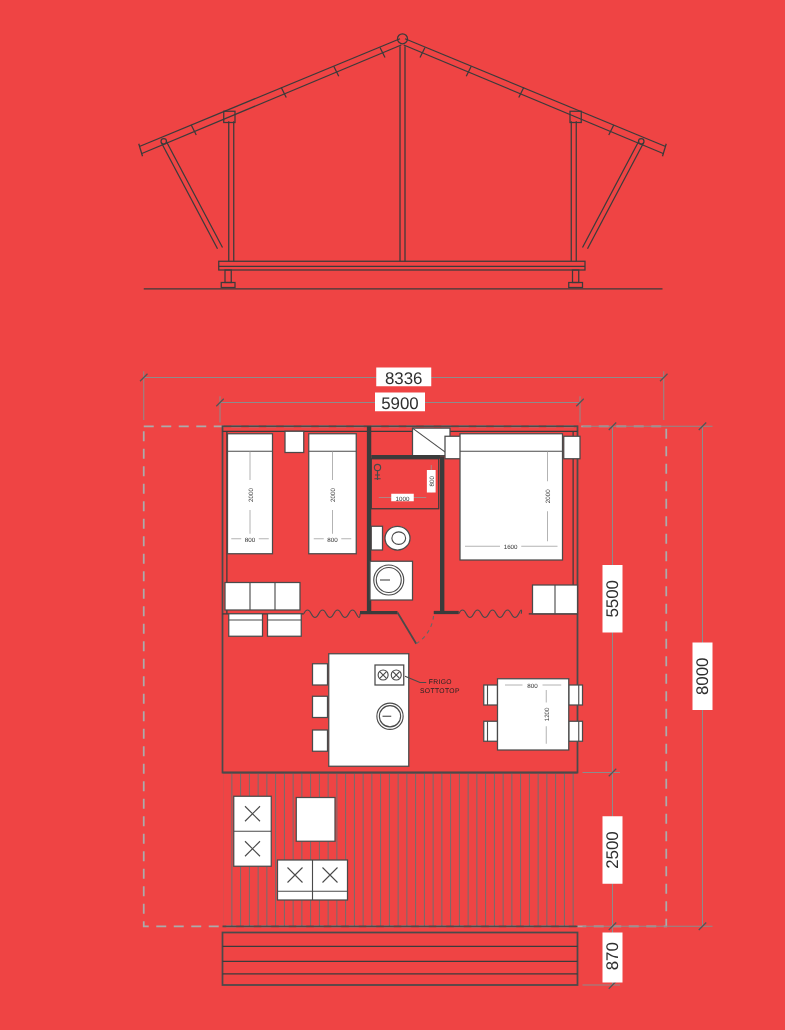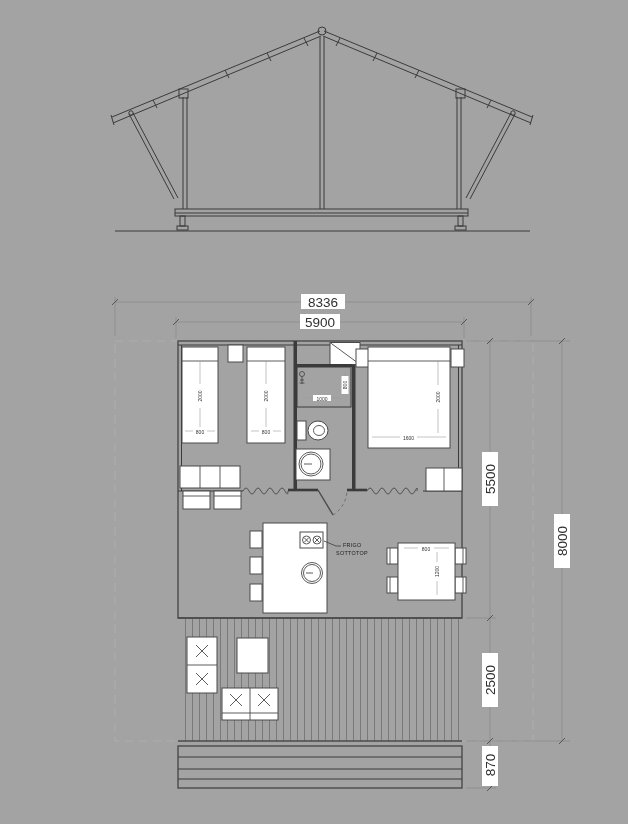--- a/index.html
+++ b/index.html
@@ -1,17 +1,17 @@
 <!DOCTYPE html>
 <html><head>
 <meta charset="utf-8">
 <style>
   html,body{margin:0;padding:0;background:#ffffff;}
   body{font-family:"Liberation Sans", sans-serif;}
-  .canvas{width:628px;height:824px;position:relative;background:#a3a3a3;margin:0 auto;}
+  .canvas{width:628px;height:824px;position:relative;background:#ef4444;margin:0 auto;}
   svg{display:block;}
   .arch{stroke:#3b3b3b;fill:none;stroke-width:1;}
   .archthick{stroke:#3b3b3b;fill:none;stroke-width:2.6;}
   .archmed{stroke:#4a4a4a;fill:none;stroke-width:1.4;}
   .furn{stroke:#4a4a4a;fill:#ffffff;stroke-width:1;}
   .furnline{stroke:#4a4a4a;fill:none;stroke-width:0.9;}
   .dim{stroke:#8c8c8c;fill:none;stroke-width:0.8;}
   .dimtick{stroke:#555;fill:none;stroke-width:1;}
   .cl{stroke:#9a9a9a;fill:none;stroke-width:0.6;}
   .dashb{stroke:#ababab;fill:none;stroke-width:1.4;stroke-dasharray:8 6;}

